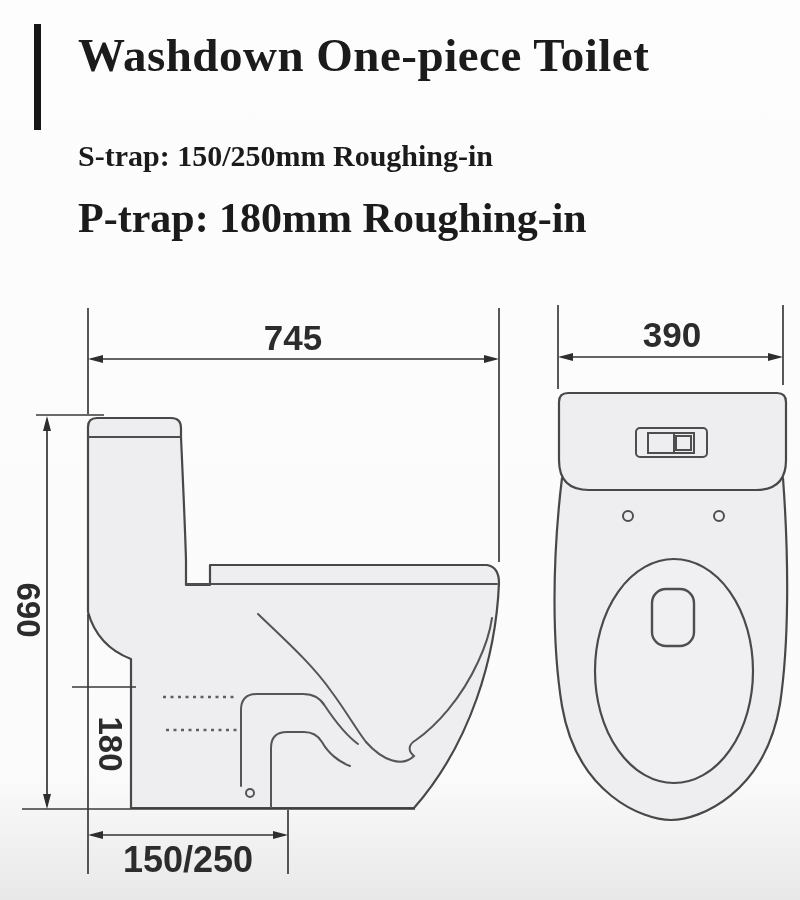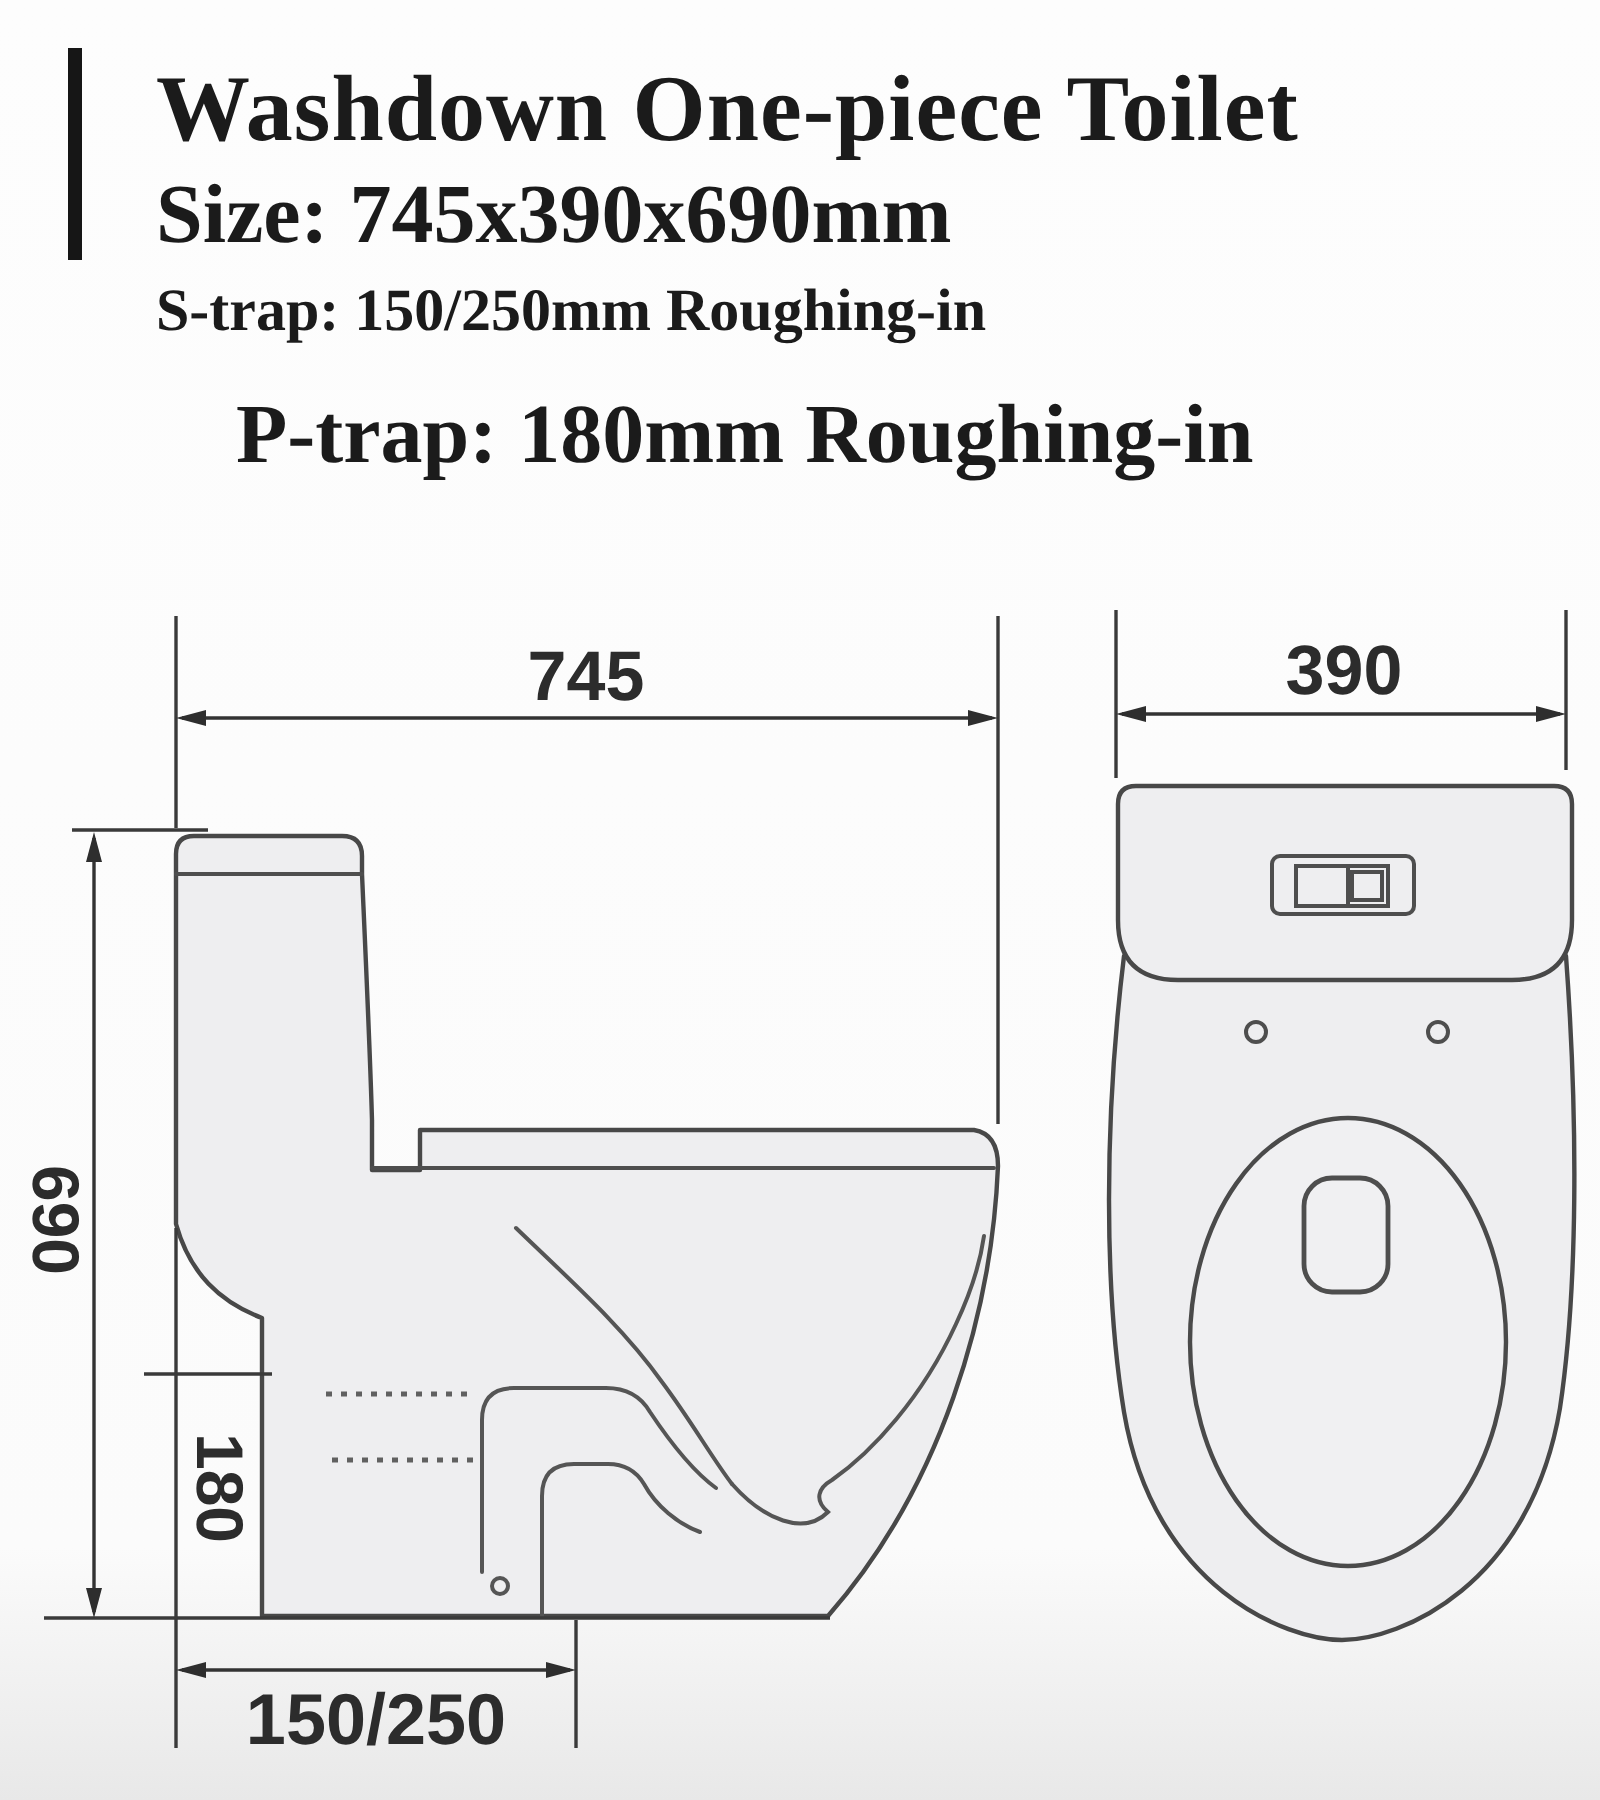--- a/index.html
+++ b/index.html
@@ -22,21 +22,21 @@
     position: absolute;
     left: 78px;
     color: #1b1b1b;
     font-family: "Liberation Serif", serif;
     font-weight: bold;
     white-space: nowrap;
   }
   .hdr-title { top: 28px;  font-size: 47px; letter-spacing: 0.5px; }
   .hdr-line2 { top: 84px;  font-size: 42px; }
   .hdr-line3 { top: 139px; font-size: 30px; }
-  .hdr-line4 { top: 194px; font-size: 42px; margin-left: 40px; }
+  .hdr-line4 { top: 194px; font-size: 42px; }
   
   svg.drawing { position: absolute; left: 0; top: 0; }
   .outline   { fill: #eeeef0; stroke: #484848; stroke-width: 2.2; stroke-linejoin: round; }
   .inner-ln  { fill: none; stroke: #4e4e4e; stroke-width: 2; stroke-linecap: round; }
   .detail-ln { fill: none; stroke: #555555; stroke-width: 2; stroke-linecap: round; }
   .dim-ln    { fill: none; stroke: #333333; stroke-width: 1.7; }
   .ext-ln    { fill: none; stroke: #3a3a3a; stroke-width: 1.7; }
   .arrow     { fill: #2e2e2e; stroke: none; }
   .dash-ln   { fill: none; stroke: #606060; stroke-width: 2.4; stroke-dasharray: 3 4.5; }
   text.dim {
@@ -46,21 +46,20 @@
     text-anchor: middle;
   }
 </style>
 </head>
 <body>
 
 <div class="canvas">
 
   <div class="brand-bar"></div>
   <div class="hdr hdr-title">Washdown One-piece Toilet</div>
-  <div class="hdr hdr-line2">Size: 745x390x690mm</div>
   <div class="hdr hdr-line3">S-trap: 150/250mm Roughing-in</div>
   <div class="hdr hdr-line4">P-trap: 180mm Roughing-in</div>
 
   <svg class="drawing" width="800" height="900" viewBox="0 0 800 900">
 
     <g>
 
       <path class="outline" d="
         M88,612 L88,427 Q88,418 97,418 L171,418 Q181,418 181,428 L181,437
         C183,482 185,525 186,560 L186,585 L210,585 L210,565 L487,565

